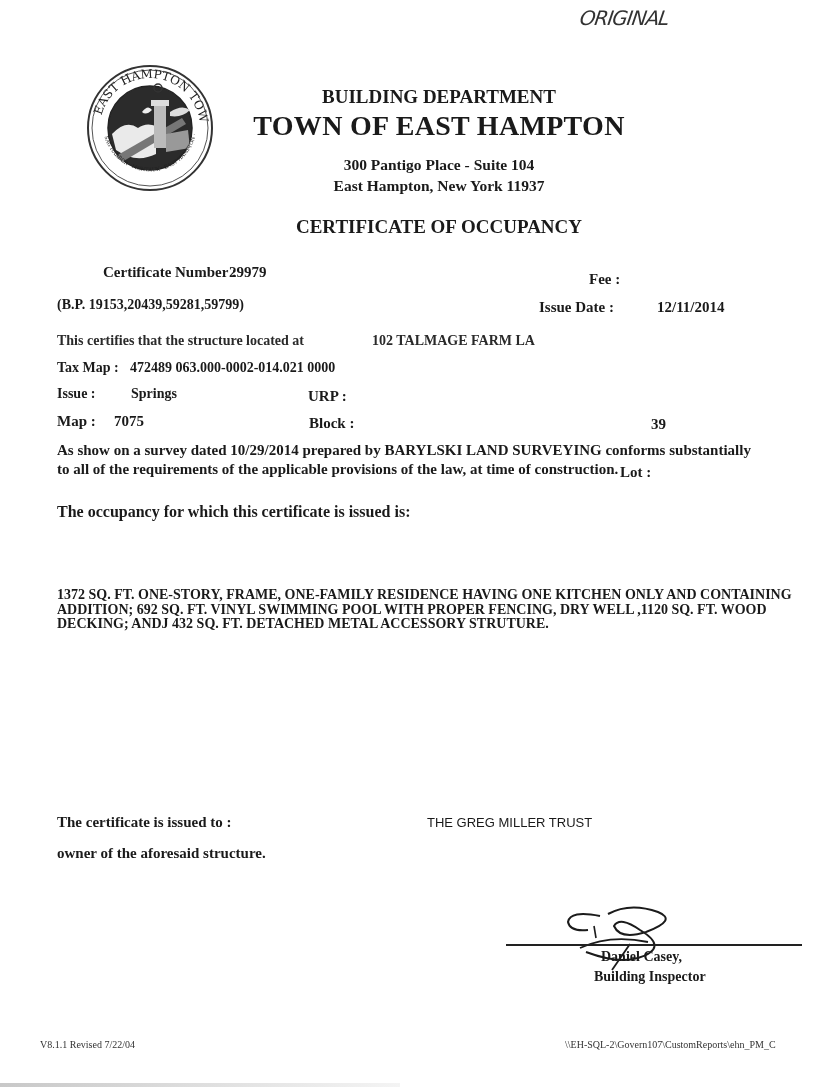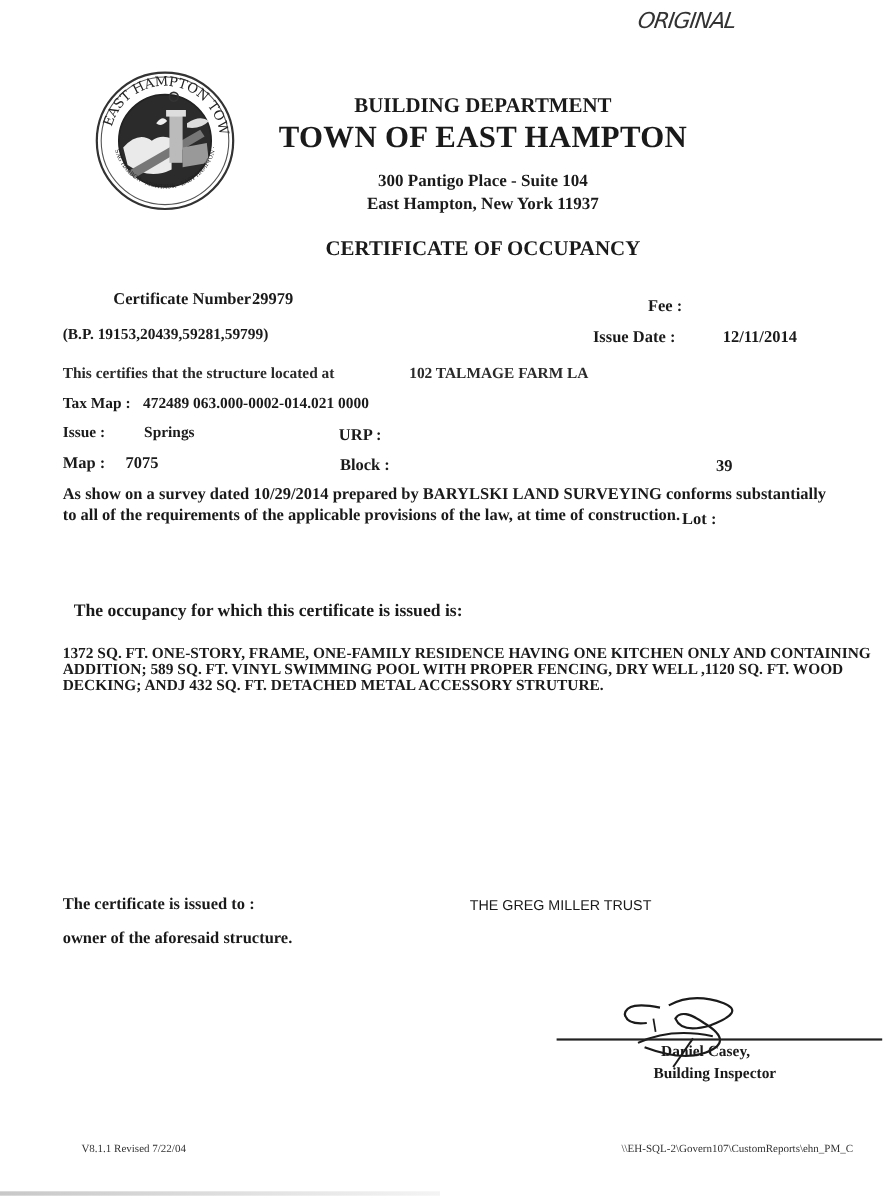--- a/index.html
+++ b/index.html
@@ -79,38 +79,38 @@
 
 <div class="abs b f15" style="left:57px; top:413px;">Map :</div>
 <div class="abs b f15" style="left:114px; top:413px;">7075</div>
 <div class="abs b f15" style="left:309px; top:415px;">Block :</div>
 <div class="abs b f15" style="left:370px; top:415px;"></div>
 <div class="abs b f15" style="left:620px; top:416px;margin-top:48px;">Lot :</div>
 <div class="abs b f15" style="left:651px; top:416px;">39</div>
 
 <div class="para" style="top:441px;">As show on a survey dated 10/29/2014 prepared by BARYLSKI LAND SURVEYING conforms substantially to all of the requirements of the applicable provisions of the law, at time of construction.</div>
 
-<div class="abs b" style="left:57px; top:547px; font-size:16px;margin-left:10px;">The occupancy for which this certificate is issued is:</div>
+<div class="abs b" style="left:57px; top:503px; font-size:16px;">The occupancy for which this certificate is issued is:</div>
 <div class="occ" style="top:552px;">
   <div>1372 SQ. FT. ONE-STORY, FRAME, ONE-FAMILY RESIDENCE HAVING ONE KITCHEN ONLY AND CONTAINING</div>
-  <div>ADDITION; 589 SQ. FT. VINYL SWIMMING POOL WITH PROPER FENCING, DRY WELL ,1120 SQ. FT. WOOD</div>
+  <div>ADDITION; 692 SQ. FT. VINYL SWIMMING POOL WITH PROPER FENCING, DRY WELL ,1120 SQ. FT. WOOD</div>
   <div>DECKING; ANDJ 432 SQ. FT. DETACHED METAL ACCESSORY STRUTURE.</div>
 </div>
 
 <div class="abs b f15" style="left:57px; top:814px;">The certificate is issued to :</div>
 <div class="abs f13" style="left:383px; top:815px; font-family:'Liberation Sans', sans-serif;">THE GREG MILLER TRUST</div>
 <div class="abs b f15" style="left:57px; top:845px;">owner of the aforesaid structure.</div>
 
 <svg class="abs" style="left:560px; top:904px;" width="120" height="70" viewBox="0 0 120 70">
   <path d="M40 12 Q10 6 8 18 Q10 28 28 26" fill="none" stroke="#1b1b1b" stroke-width="2"></path>
   <path d="M48 10 Q70 -2 98 8 Q118 16 86 28 Q60 36 54 22 Q60 12 80 26 Q110 44 78 54 Q58 60 26 48" fill="none" stroke="#1b1b1b" stroke-width="2"></path>
   <path d="M20 44 Q50 30 88 38" fill="none" stroke="#1b1b1b" stroke-width="1.8"></path>
   <path d="M70 40 L52 66" fill="none" stroke="#1b1b1b" stroke-width="1.8"></path>
   <path d="M34 22 L36 34" fill="none" stroke="#1b1b1b" stroke-width="1.6"></path>
 </svg>
 <div class="sigline"></div>
 <div class="abs b f14" style="left:601px; top:949px;">Daniel Casey,</div>
 <div class="abs b f14" style="left:594px; top:969px;">Building Inspector</div>
 
-<div class="abs footer" style="left:74px; top:1039px;font-family:Liberation Serif, serif;">V8.1.1 Revised 7/22/04</div>
+<div class="abs footer" style="left:40px; top:1039px;font-family:Liberation Serif, serif;">V8.1.1 Revised 7/22/04</div>
 <div class="abs footer" style="left:565px; top:1039px;">\\EH-SQL-2\Govern107\CustomReports\ehn_PM_C</div>
 
 <div class="scanline"></div>
 
 </body></html>

